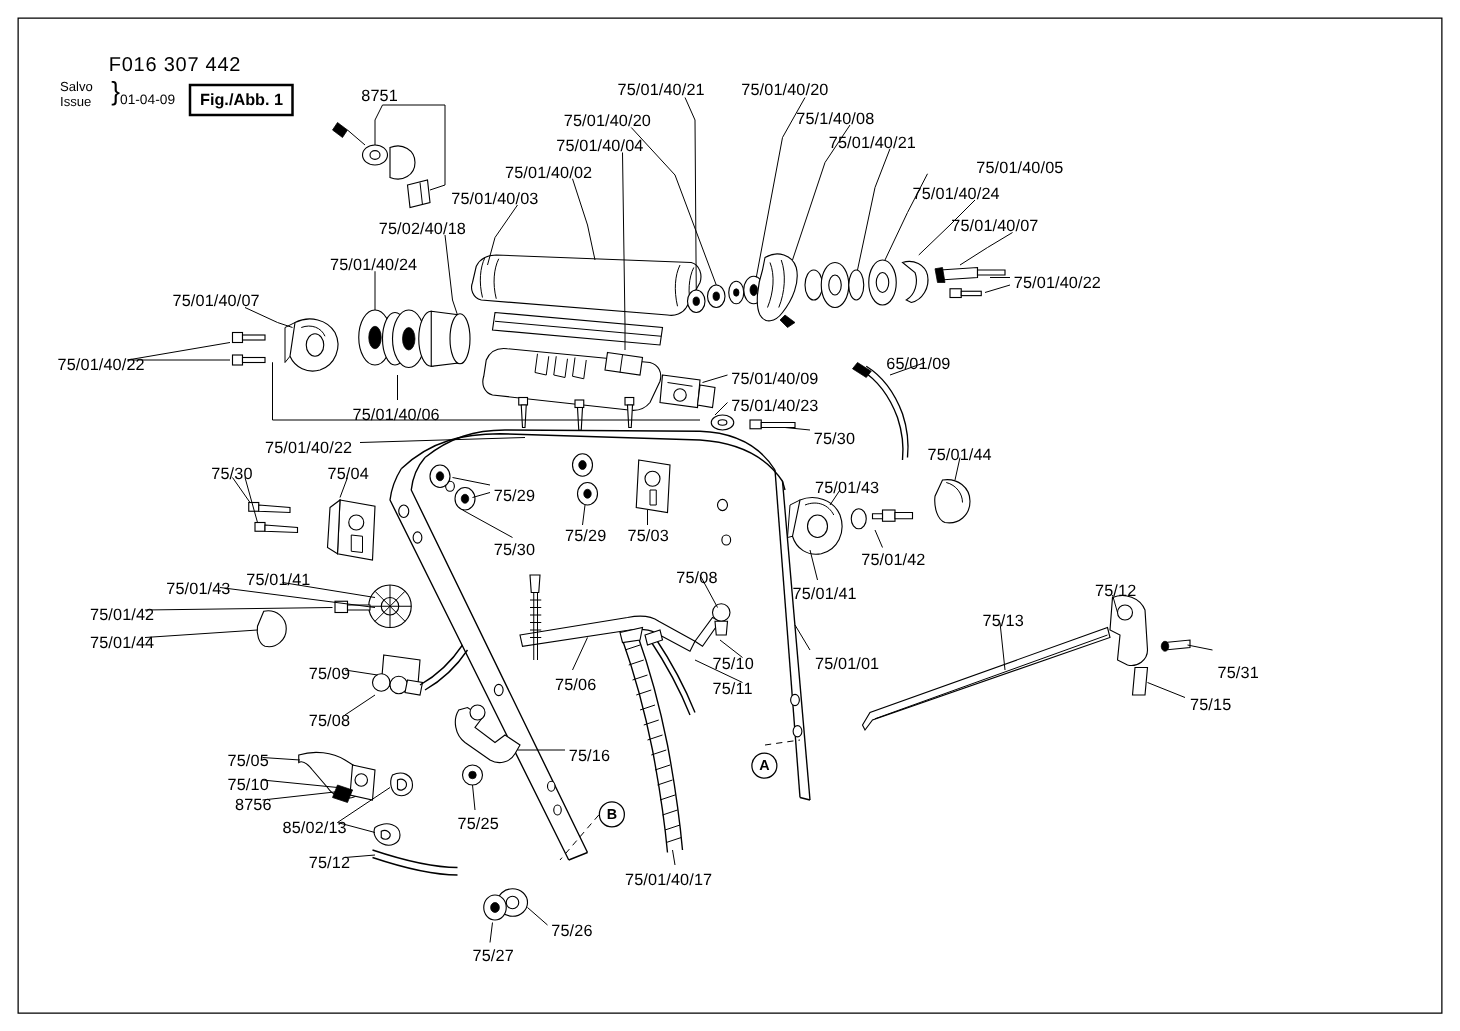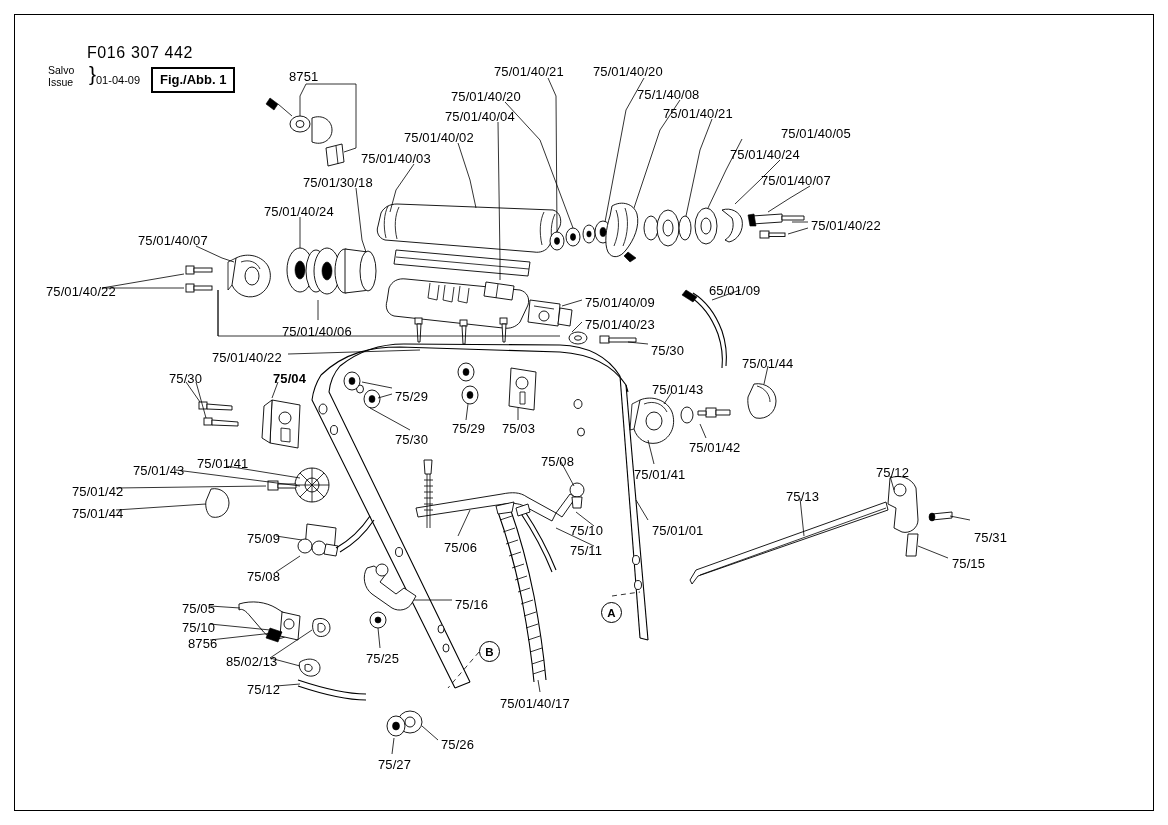--- a/index.html
+++ b/index.html
@@ -452,34 +452,34 @@
     <span class="lbl" style="left:593px;top:65px;">75/01/40/20</span>
     <span class="lbl" style="left:637px;top:88px;">75/1/40/08</span>
     <span class="lbl" style="left:451px;top:90px;">75/01/40/20</span>
     <span class="lbl" style="left:663px;top:107px;">75/01/40/21</span>
     <span class="lbl" style="left:445px;top:110px;">75/01/40/04</span>
     <span class="lbl" style="left:733px;top:127px;margin-left:48px;">75/01/40/05</span>
     <span class="lbl" style="left:404px;top:131px;">75/01/40/02</span>
     <span class="lbl" style="left:730px;top:148px;">75/01/40/24</span>
     <span class="lbl" style="left:361px;top:152px;">75/01/40/03</span>
     <span class="lbl" style="left:761px;top:174px;">75/01/40/07</span>
-    <span class="lbl" style="left:303px;top:176px;">75/01/30/18</span>
+    <span class="lbl" style="left:303px;top:176px;">75/02/40/18</span>
     <span class="lbl" style="left:264px;top:205px;">75/01/40/24</span>
     <span class="lbl" style="left:811px;top:219px;">75/01/40/22</span>
     <span class="lbl" style="left:138px;top:234px;">75/01/40/07</span>
     <span class="lbl" style="left:46px;top:285px;">75/01/40/22</span>
     <span class="lbl" style="left:282px;top:325px;">75/01/40/06</span>
     <span class="lbl" style="left:585px;top:296px;">75/01/40/09</span>
     <span class="lbl" style="left:709px;top:284px;">65/01/09</span>
     <span class="lbl" style="left:585px;top:318px;">75/01/40/23</span>
     <span class="lbl" style="left:651px;top:344px;">75/30</span>
     <span class="lbl" style="left:742px;top:357px;">75/01/44</span>
     <span class="lbl" style="left:212px;top:351px;">75/01/40/22</span>
     <span class="lbl" style="left:169px;top:372px;">75/30</span>
-    <span class="lbl" style="left:273px;top:372px;font-weight:bold;">75/04</span>
+    <span class="lbl" style="left:262px;top:372px;">75/04</span>
     <span class="lbl" style="left:395px;top:390px;">75/29</span>
     <span class="lbl" style="left:652px;top:383px;">75/01/43</span>
     <span class="lbl" style="left:452px;top:422px;">75/29</span>
     <span class="lbl" style="left:502px;top:422px;">75/03</span>
     <span class="lbl" style="left:395px;top:433px;">75/30</span>
     <span class="lbl" style="left:689px;top:441px;">75/01/42</span>
     <span class="lbl" style="left:197px;top:457px;">75/01/41</span>
     <span class="lbl" style="left:133px;top:464px;">75/01/43</span>
     <span class="lbl" style="left:541px;top:455px;">75/08</span>
     <span class="lbl" style="left:634px;top:468px;">75/01/41</span>

